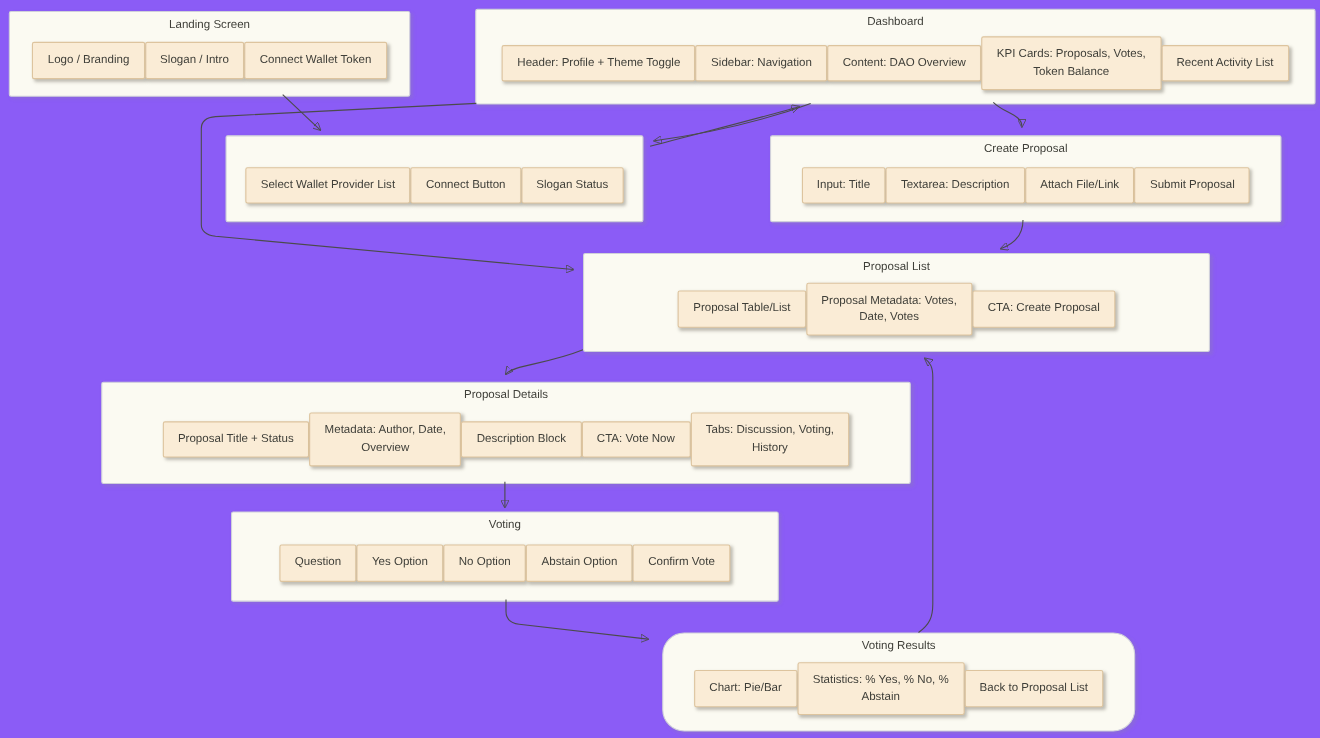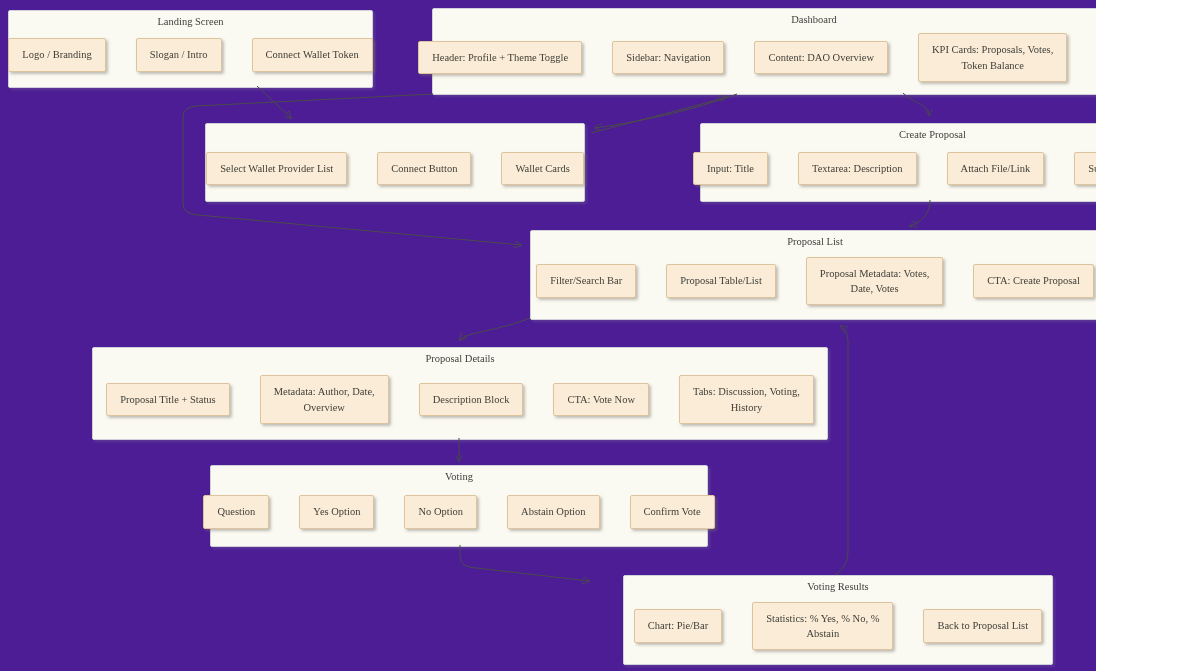--- a/index.html
+++ b/index.html
@@ -1,30 +1,30 @@
 <!DOCTYPE html>
 <html><head>
 <meta charset="utf-8">
 <style>
   html,body{margin:0;padding:0;background:#ffffff;}
   #canvas{
-    position:relative;width:1096px;height:671px;background:#4c1d95;
-    font-family:Liberation Serif, serif;color:#3f3f39;overflow:hidden;
+    position:relative;width:1200px;height:671px;background:#8b5cf6;
+    font-family:Liberation Sans, sans-serif;color:#3f3f39;overflow:hidden;
   }
   .group{
     position:absolute;background:#fbfaf2;border:1px solid #d0d0da;border-radius:2px;
     box-shadow:2px 2px 3px rgba(140,140,150,0.25);
   }
   .group-title{
     position:absolute;top:4px;left:0;right:0;text-align:center;
     font-size:10.5px;line-height:14px;color:#3f3f39;white-space:nowrap;
   }
   .nodes{
     position:absolute;left:8px;right:8px;top:15px;bottom:3px;
-    display:flex;align-items:center;justify-content:center;gap:30px;
+    display:flex;align-items:center;justify-content:center;
   }
   .node{
     background:#faecd6;border:1px solid #ddc49e;border-radius:2px;
     box-shadow:2px 2px 3px rgba(120,115,105,0.45);
     padding:8px 13px;font-size:10.5px;line-height:1.45;text-align:center;
     color:#3f3f39;white-space:nowrap;
   }
   .node .ln{display:block;}
   svg.edges{position:absolute;left:0;top:0;width:1200px;height:671px;pointer-events:none;}
   svg.edges path{fill:none;stroke:#4b4b4b;stroke-width:1;}
@@ -54,38 +54,37 @@
         <span class="ln">Token Balance</span>
       </div>
       <div class="node">Recent Activity List</div>
     </div>
   </div>
 
   <div class="group" style="left:205px;top:123px;width:378px;height:77px;">
     <div class="nodes">
       <div class="node">Select Wallet Provider List</div>
       <div class="node">Connect Button</div>
-      <div class="node">Wallet Cards</div>
+      <div class="node">Slogan Status</div>
     </div>
   </div>
 
   <div class="group" style="left:700px;top:123px;width:463px;height:77px;">
     <div class="group-title">Create Proposal</div>
     <div class="nodes">
       <div class="node">Input: Title</div>
       <div class="node">Textarea: Description</div>
       <div class="node">Attach File/Link</div>
       <div class="node">Submit Proposal</div>
     </div>
   </div>
 
   <div class="group" style="left:530px;top:230px;width:568px;height:88px;">
     <div class="group-title">Proposal List</div>
     <div class="nodes">
-      <div class="node">Filter/Search Bar</div>
       <div class="node">Proposal Table/List</div>
       <div class="node">
         <span class="ln">Proposal Metadata: Votes,</span>
         <span class="ln">Date, Votes</span>
       </div>
       <div class="node">CTA: Create Proposal</div>
     </div>
   </div>
 
   <div class="group" style="left:92px;top:347px;width:734px;height:91px;">
@@ -109,21 +108,21 @@
     <div class="group-title">Voting</div>
     <div class="nodes">
       <div class="node">Question</div>
       <div class="node">Yes Option</div>
       <div class="node">No Option</div>
       <div class="node">Abstain Option</div>
       <div class="node">Confirm Vote</div>
     </div>
   </div>
 
-  <div class="group" style="left:623px;top:575px;width:428px;height:88px;">
+  <div class="group" style="left:602px;top:575px;width:428px;height:88px;border-radius:20px;">
     <div class="group-title">Voting Results</div>
     <div class="nodes">
       <div class="node">Chart: Pie/Bar</div>
       <div class="node">
         <span class="ln">Statistics: % Yes, % No, %</span>
         <span class="ln">Abstain</span>
       </div>
       <div class="node">Back to Proposal List</div>
     </div>
   </div>

